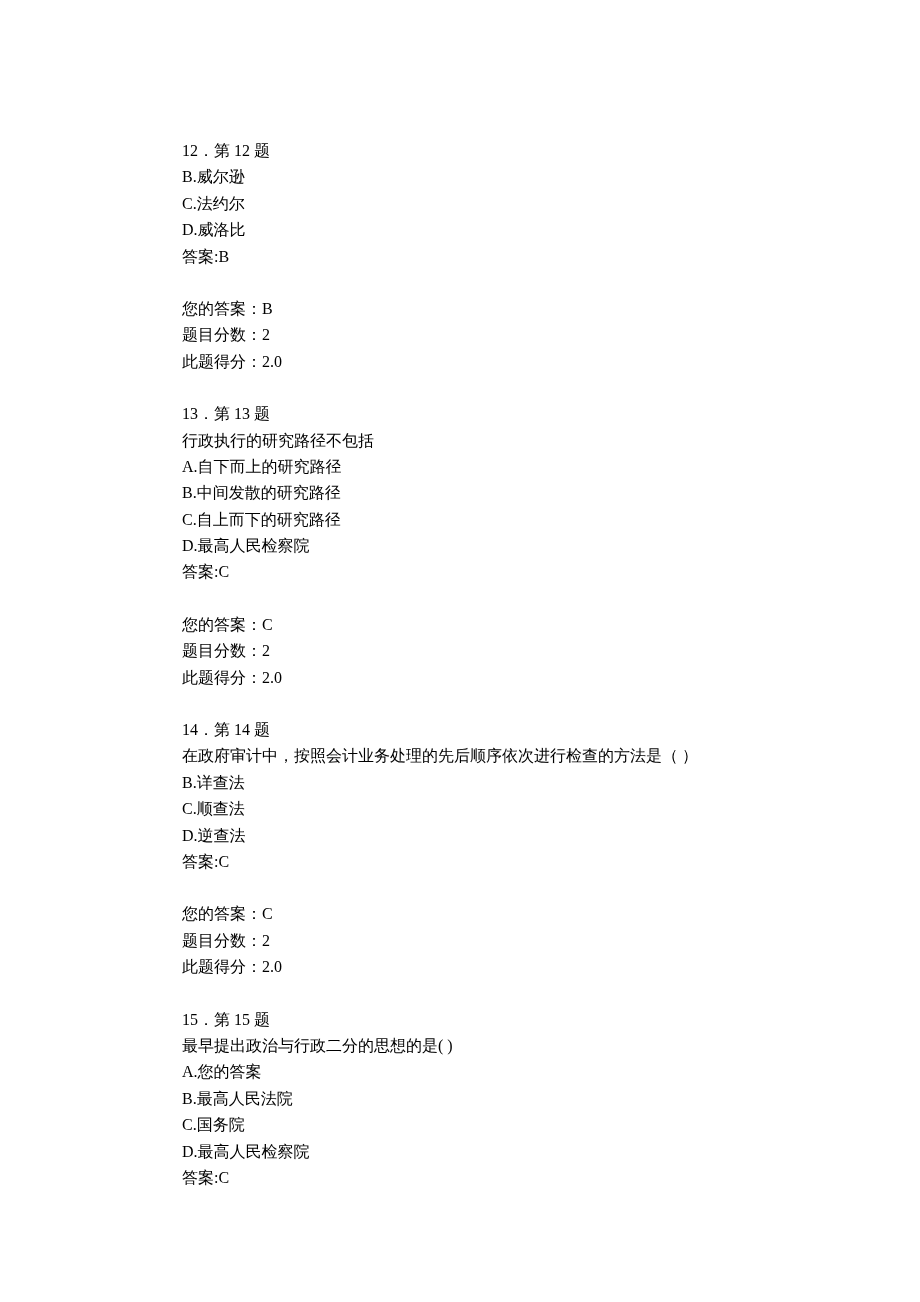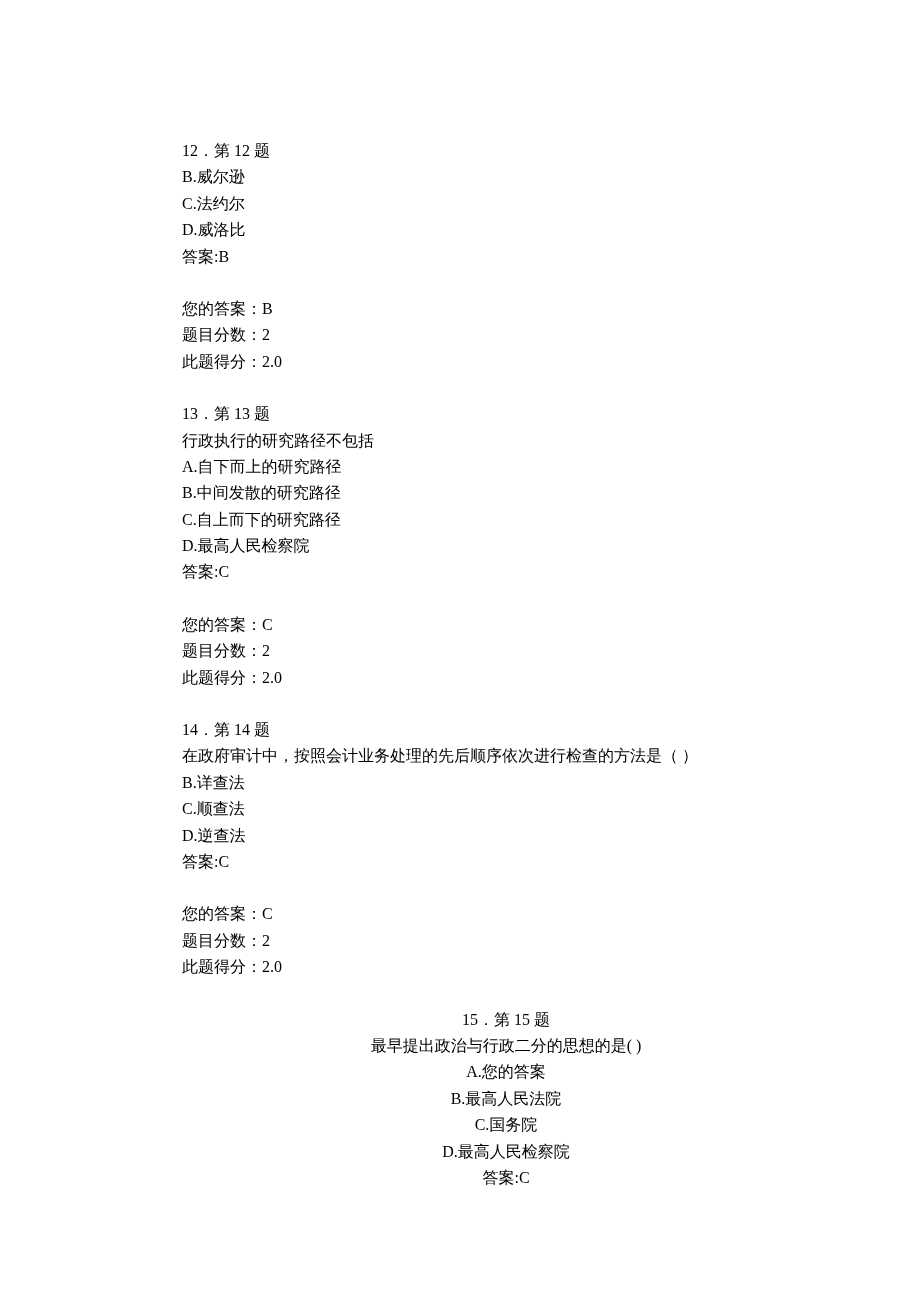--- a/index.html
+++ b/index.html
@@ -17,21 +17,20 @@
     }
     .line {
       white-space: pre-wrap;
       margin-left: 42px;
     }
     .block {
       margin-bottom: 26px;
     }
     .block:last-child {
       margin-bottom: 0;
-      text-align: center;
     }
   </style>
 </head>
 <body>
 
 <div class="page">
 
   <div class="block">
     <div class="line">12．第 12 题</div>
     <div class="line">B.威尔逊</div>

